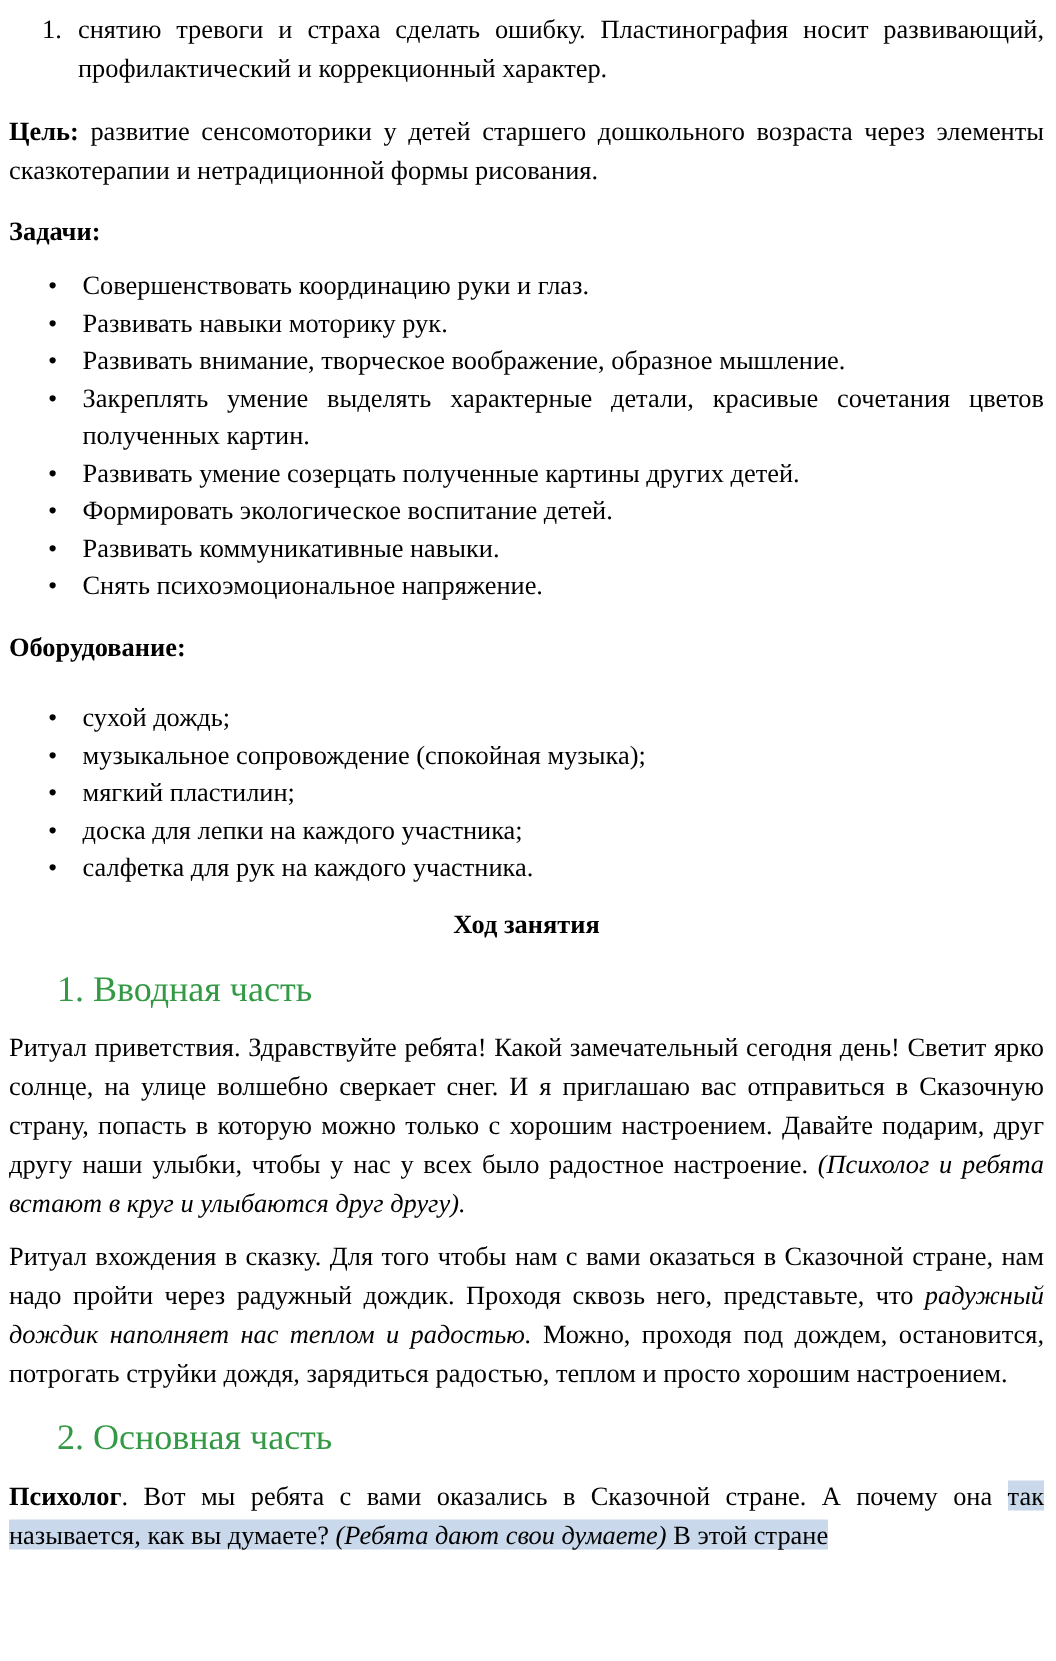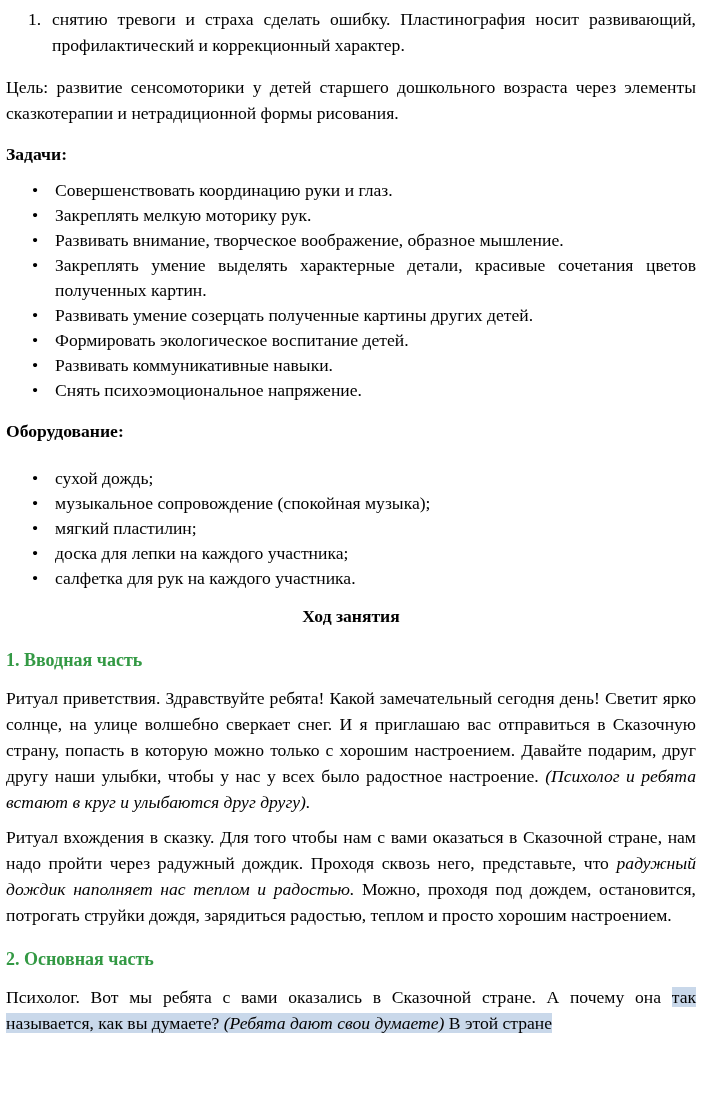--- a/index.html
+++ b/index.html
@@ -48,29 +48,30 @@
   .center-heading {
     margin-top: 12px;
     text-align: center;
     font-weight: bold;
     line-height: 26px;
     font-family: Liberation Serif, serif;
   }
   .green-heading {
     margin-top: 18px;
     color: var(--heading-green, #339944);
-    font-weight: bold;
-    font-size: 18px;
+    font-weight: normal;
+    font-size: 24px;
     line-height: 26px;
     text-align: left;
+    margin-left: 32px;
   }
   .body-para { margin-top: 12px; }
   .body-para-tight { margin-top: 9px; }
 
-  b.lead { font-weight: normal; }
+  b.lead { font-weight: bold; }
   em.note { font-style: italic; }
   .sel { background: var(--selection, #c9d8ea); }
 </style>
 </head>
 <body>
 
 <div class="page">
 
   <div class="numbered-item">
     <span class="num">1.</span>
@@ -79,21 +80,21 @@
 
   <p class="para-goal">
     <b class="lead">Цель:</b>
     <span>развитие сенсомоторики у детей старшего дошкольного возраста через элементы сказкотерапии и нетрадиционной формы рисования.</span>
   </p>
 
   <p class="label-para">Задачи:</p>
 
   <ul class="bullets">
     <li>Совершенствовать координацию руки и глаз.</li>
-    <li>Закреплять мелкую моторику рук.</li>
+    <li>Развивать навыки моторику рук.</li>
     <li>Развивать внимание, творческое воображение, образное мышление.</li>
     <li>Закреплять умение выделять характерные детали, красивые сочетания цветов полученных картин.</li>
     <li>Развивать умение созерцать полученные картины других детей.</li>
     <li>Формировать экологическое воспитание детей.</li>
     <li>Развивать коммуникативные навыки.</li>
     <li>Снять психоэмоциональное напряжение.</li>
   </ul>
 
   <p class="label-para">Оборудование:</p>
 

